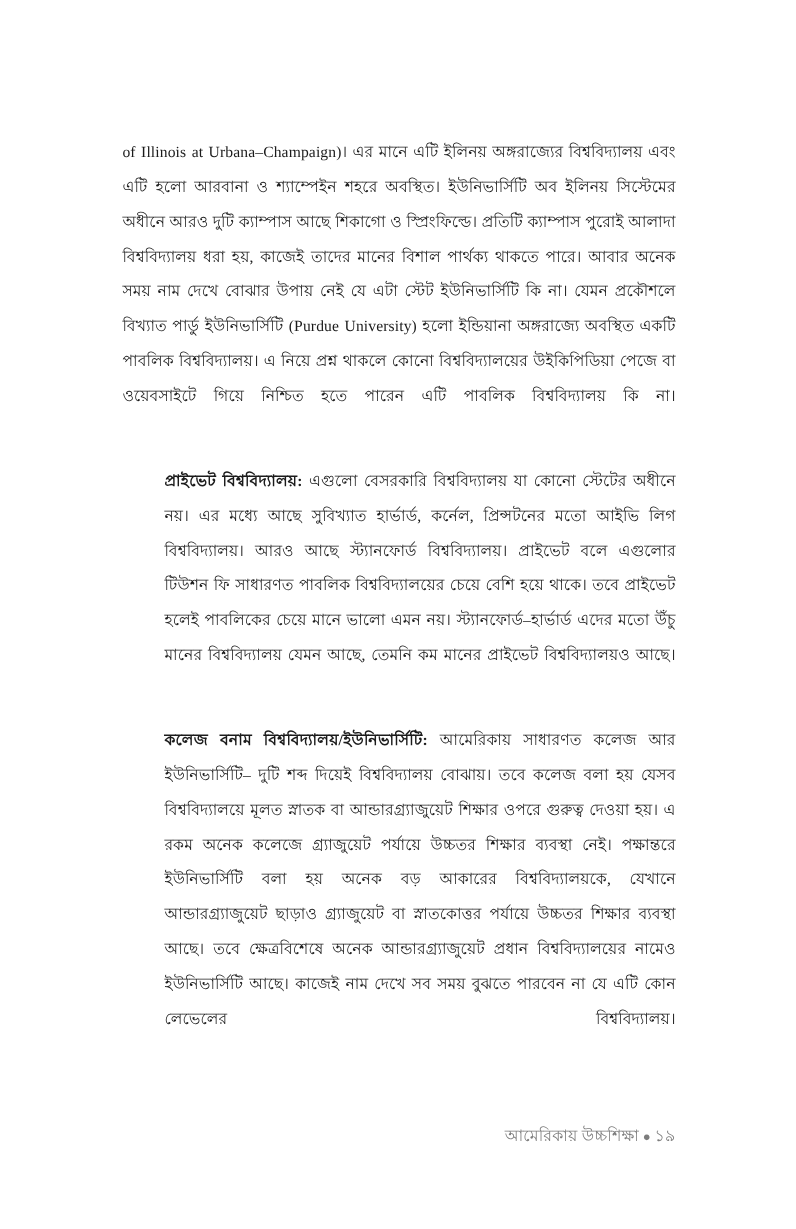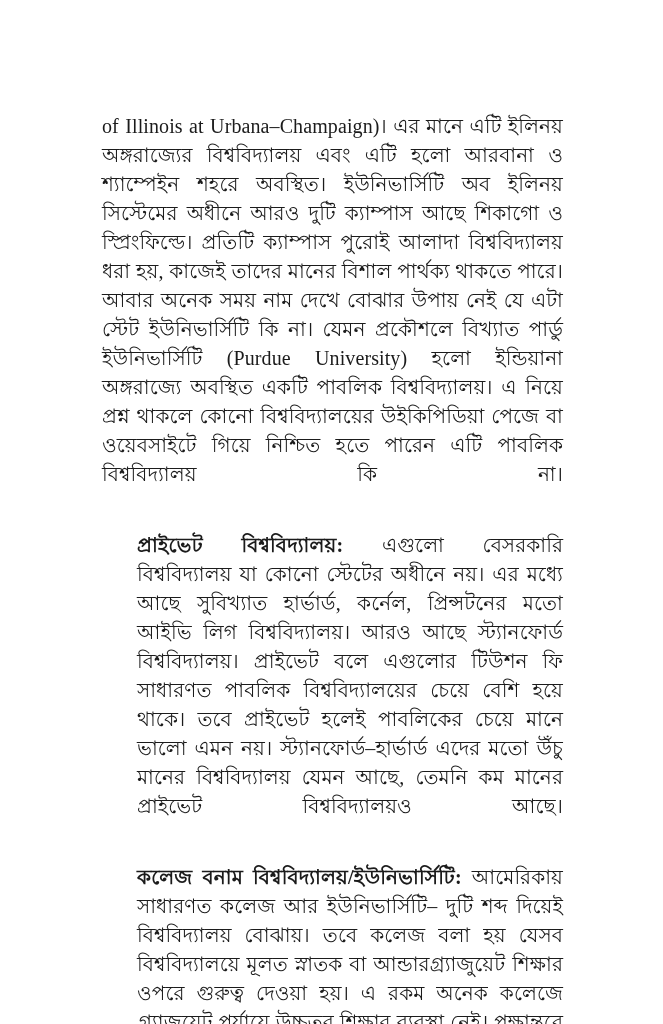--- a/index.html
+++ b/index.html
@@ -31,21 +31,21 @@
     position: absolute;
     left: 102px;
     top: 112px;
     width: 461px;
   }
 
   p.para {
     margin: 0;
     text-align: justify;
     text-justify: inter-word;
-    font-size: 20px;
+    font-size: 13px;
     line-height: 29px;
     letter-spacing: 0.1px;
     word-spacing: 0.4px;
     color: #1b1b1b;
     hyphens: none;
   }
 
   p.para + p.para {
     margin-top: 13px;
     margin-left: 35px;
@@ -97,14 +97,17 @@
     <p class="para">
       <span class="lead-term">প্রাইভেট বিশ্ববিদ্যালয়:</span><span> এগুলো বেসরকারি বিশ্ববিদ্যালয় যা কোনো স্টেটের অধীনে নয়। এর মধ্যে আছে সুবিখ্যাত হার্ভার্ড, কর্নেল, প্রিন্সটনের মতো আইভি লিগ বিশ্ববিদ্যালয়। আরও আছে স্ট্যানফোর্ড বিশ্ববিদ্যালয়। প্রাইভেট বলে এগুলোর টিউশন ফি সাধারণত পাবলিক বিশ্ববিদ্যালয়ের চেয়ে বেশি হয়ে থাকে। তবে প্রাইভেট হলেই পাবলিকের চেয়ে মানে ভালো এমন নয়। স্ট্যানফোর্ড–হার্ভার্ড এদের মতো উঁচু মানের বিশ্ববিদ্যালয় যেমন আছে, তেমনি কম মানের প্রাইভেট বিশ্ববিদ্যালয়ও আছে।</span>
     </p>
 
     <p class="para">
       <span class="lead-term">কলেজ বনাম বিশ্ববিদ্যালয়/ইউনিভার্সিটি:</span><span> আমেরিকায় সাধারণত কলেজ আর ইউনিভার্সিটি– দুটি শব্দ দিয়েই বিশ্ববিদ্যালয় বোঝায়। তবে কলেজ বলা হয় যেসব বিশ্ববিদ্যালয়ে মূলত স্নাতক বা আন্ডারগ্র্যাজুয়েট শিক্ষার ওপরে গুরুত্ব দেওয়া হয়। এ রকম অনেক কলেজে গ্র্যাজুয়েট পর্যায়ে উচ্চতর শিক্ষার ব্যবস্থা নেই। পক্ষান্তরে ইউনিভার্সিটি বলা হয় অনেক বড় আকারের বিশ্ববিদ্যালয়কে, যেখানে আন্ডারগ্র্যাজুয়েট ছাড়াও গ্র্যাজুয়েট বা স্নাতকোত্তর পর্যায়ে উচ্চতর শিক্ষার ব্যবস্থা আছে। তবে ক্ষেত্রবিশেষে অনেক আন্ডারগ্র্যাজুয়েট প্রধান বিশ্ববিদ্যালয়ের নামেও ইউনিভার্সিটি আছে। কাজেই নাম দেখে সব সময় বুঝতে পারবেন না যে এটি কোন লেভেলের বিশ্ববিদ্যালয়।</span>
     </p>
 
   </div>
 
+  <div class="footer">
+    <span>আমেরিকায় উচ্চশিক্ষা</span><span class="bullet">●</span><span>১৯</span>
+  </div>
 
 </div>
 
 </body></html>

